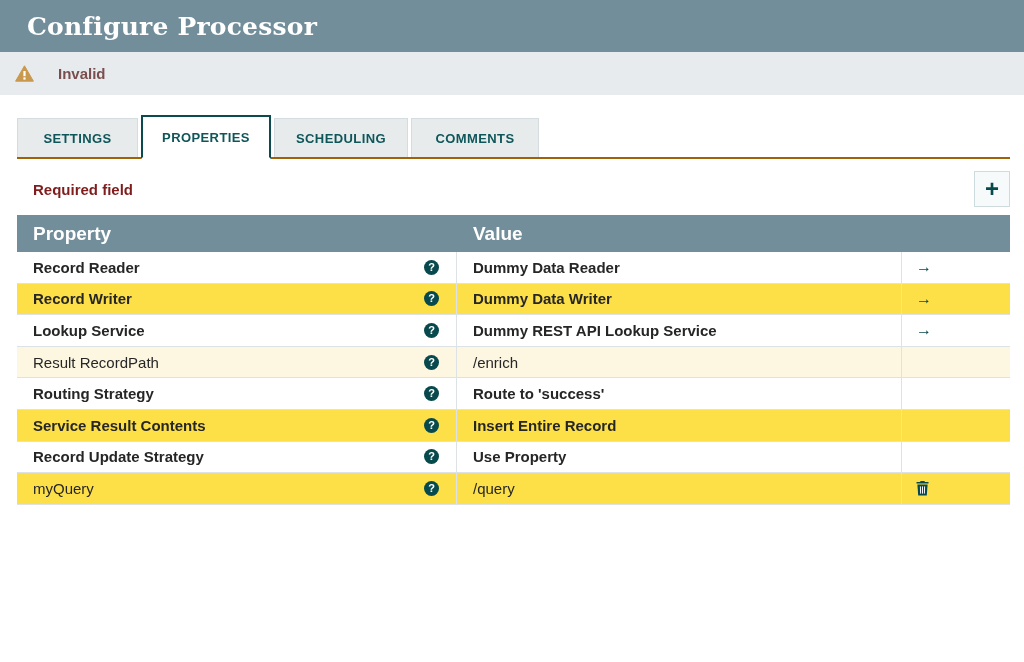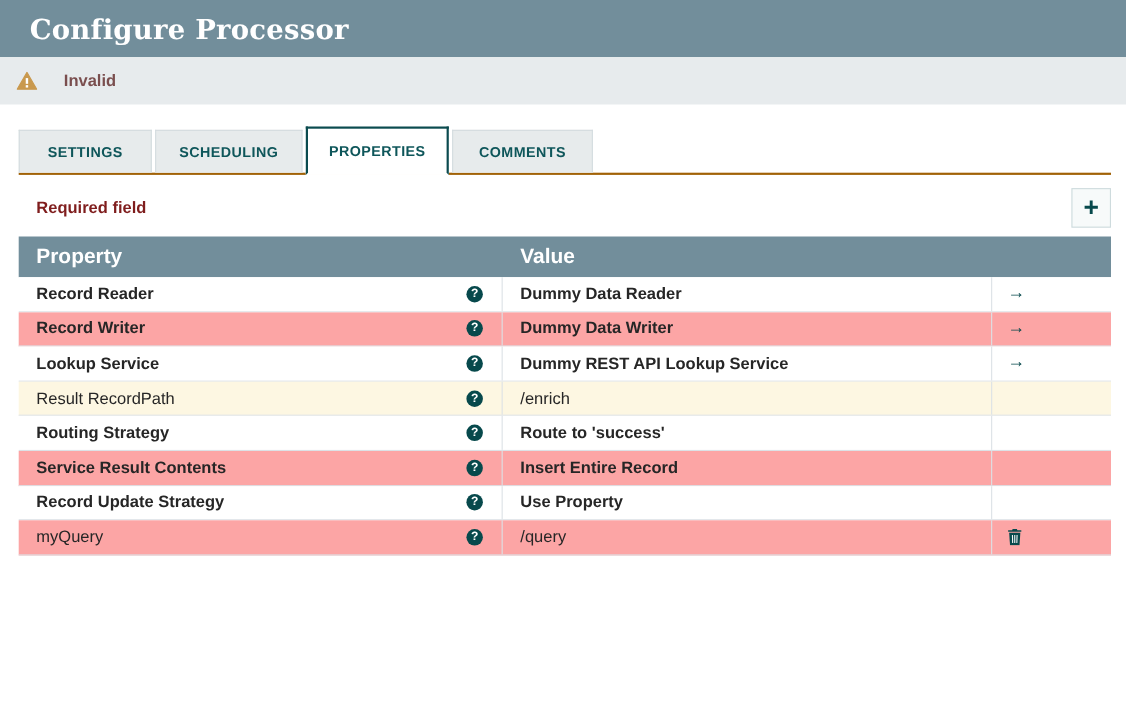--- a/index.html
+++ b/index.html
@@ -43,21 +43,21 @@
   
   .ptable { margin-top:8px; }
   .thead { height:37px; background:#728E9B; display:flex; align-items:center;
            color:#fff; font-weight:bold; font-size:19px; }
   .th { box-sizing:border-box; padding-left:16px; }
   .w1 { width:440px; } .w2 { width:445px; } .w3 { width:108px; }
 
   .row { height:31.6px; display:flex; align-items:stretch; background:#fff;
          border-bottom:1px solid #DCE2E6; box-sizing:border-box;
          font-size:15px; color:#262626; }
-  .row.alt { background:#fca5a5; }
+  .row.alt { background:#fde047; }
   .row.highlighted { background:#FDF7E2; }
   .cell { box-sizing:border-box; display:flex; align-items:center; }
   .cell.c1 { width:440px; padding-left:16px; padding-right:17px;
              border-right:1px solid #DCE2E6; justify-content:space-between; }
   .cell.c2 { width:445px; padding-left:16px; border-right:1px solid #DCE2E6; }
   .cell.c3 { width:108px; padding-left:14px; }
   .row.bold .prop-name, .row.bold .value-text { font-weight:bold; }
 
   .help { width:15px; height:15px; border-radius:50%; background:#07494C; color:#fff;
           font-size:11px; font-weight:bold; display:flex; align-items:center;
@@ -80,22 +80,22 @@
       <rect x="8.4" y="12.4" width="2.2" height="2.2" fill="#fff"></rect>
     </svg>
   </span>
   <span class="invalid-label">Invalid</span>
 </div>
 
 <div class="content">
 
   <div class="tabbar">
     <div class="tab t1">SETTINGS</div>
+    <div class="tab t3 active">PROPERTIES</div>
     <div class="tab t2">SCHEDULING</div>
-    <div class="tab t3 active">PROPERTIES</div>
     <div class="tab t4">COMMENTS</div>
   </div>
 
   <div class="required-row">
     <span class="required-label">Required field</span>
     <div class="add-btn">
       <span>+</span>
     </div>
   </div>
 

